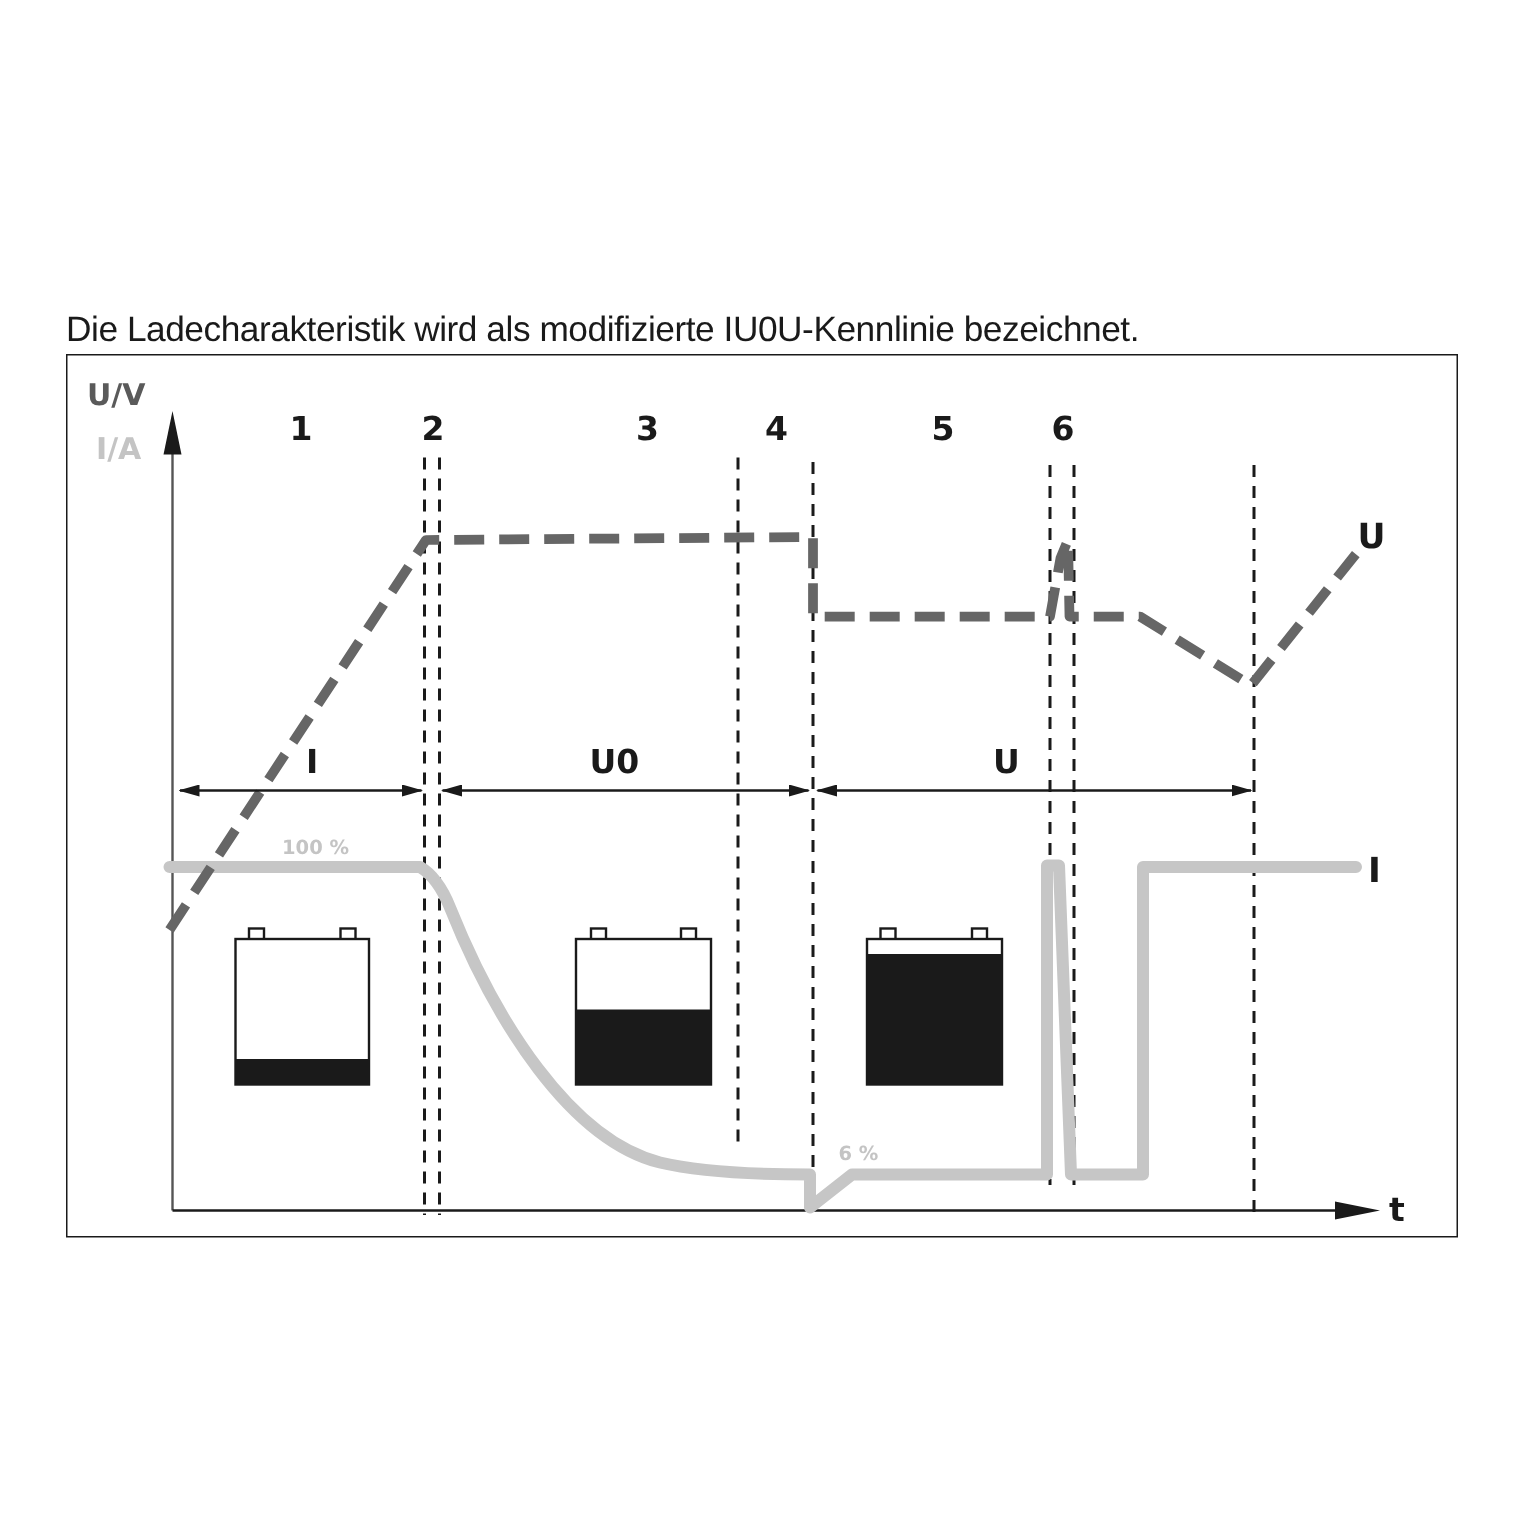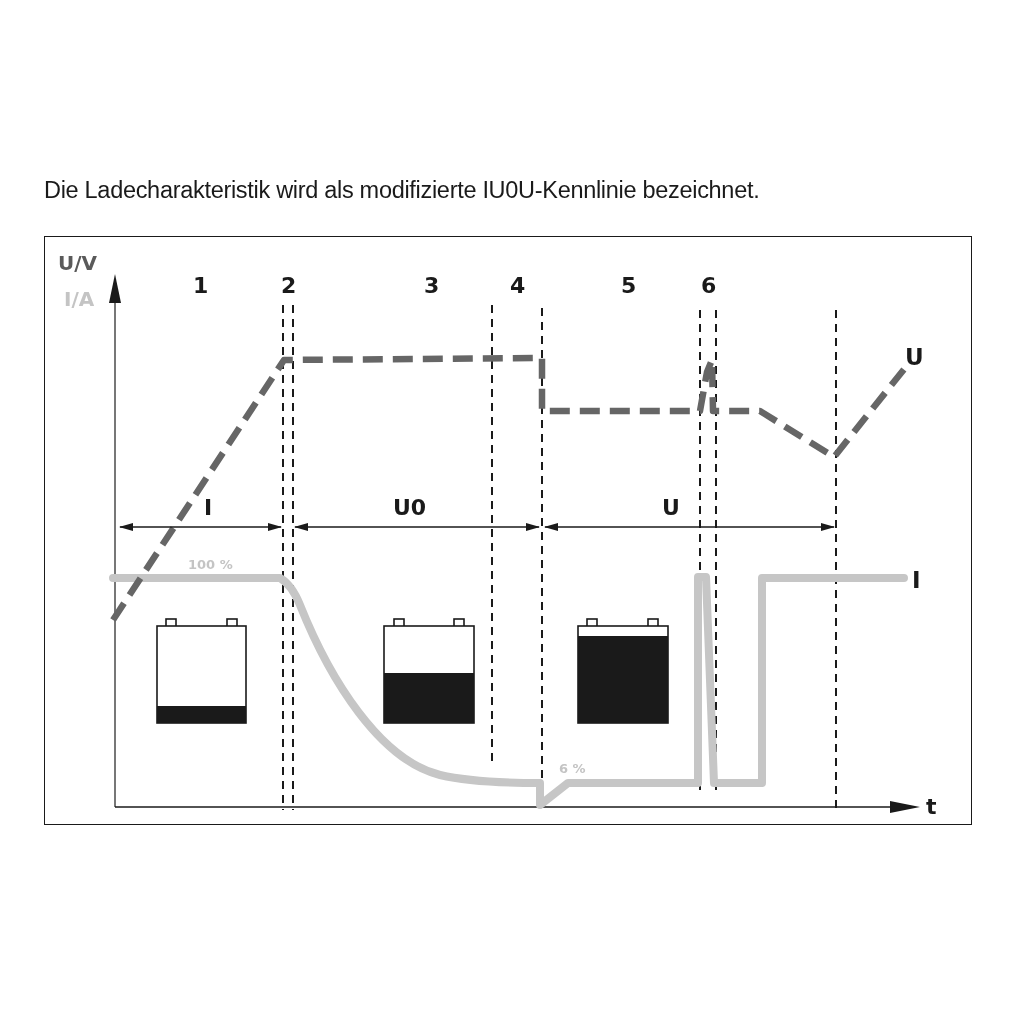--- a/index.html
+++ b/index.html
@@ -1,18 +1,18 @@
 <!DOCTYPE html>
 <html><head>
   <meta charset="utf-8">
   <style>
     html, body { margin: 0; padding: 0; background: #ffffff; }
     body { width: 1024px; height: 1024px; position: relative; overflow: hidden; font-family: "DejaVu Sans", sans-serif; }
     .caption {
-      position: absolute; left: 44px; top: 177px;
+      position: absolute; left: 44px; top: 206px;
       font-family: "Liberation Sans", sans-serif; font-size: 23.5px; font-weight: 300;
       color: #1a1a1a; letter-spacing: -0.3px; white-space: nowrap;
     }
     .chart-frame {
       position: absolute; left: 44px; top: 236px; width: 928px; height: 589px;
       border: 1.6px solid #1a1a1a; box-sizing: border-box;
     }
     svg { position: absolute; left: 0; top: 0; }
     .lbl { font-family: "DejaVu Sans", sans-serif; font-weight: bold; }
   </style>

